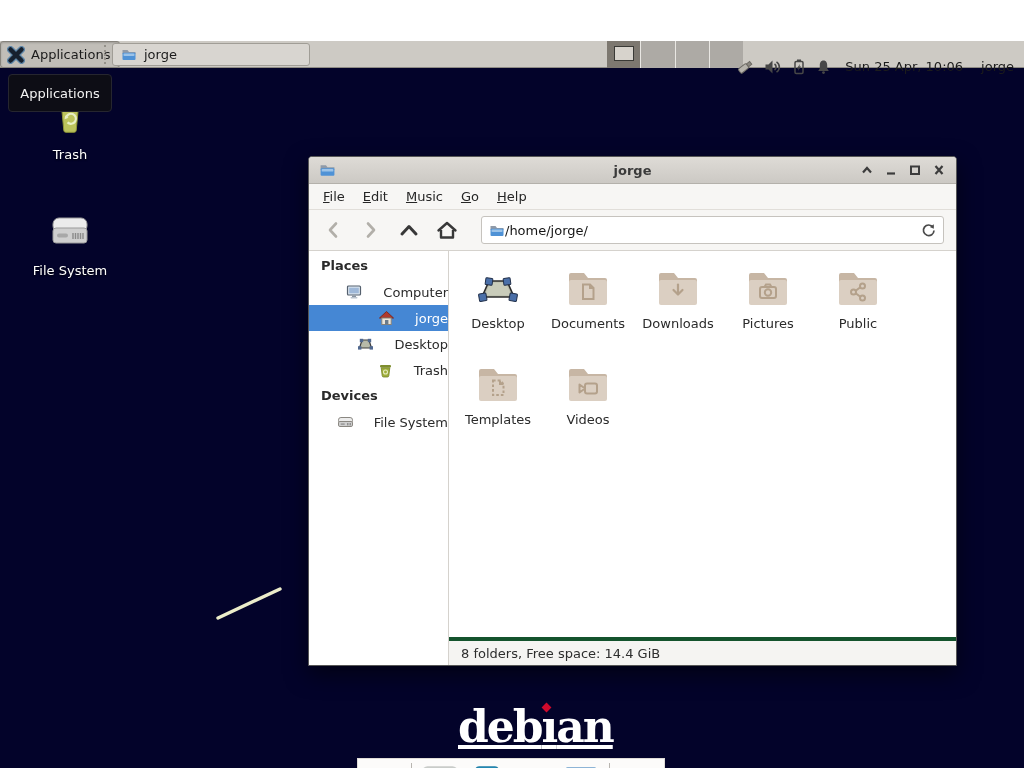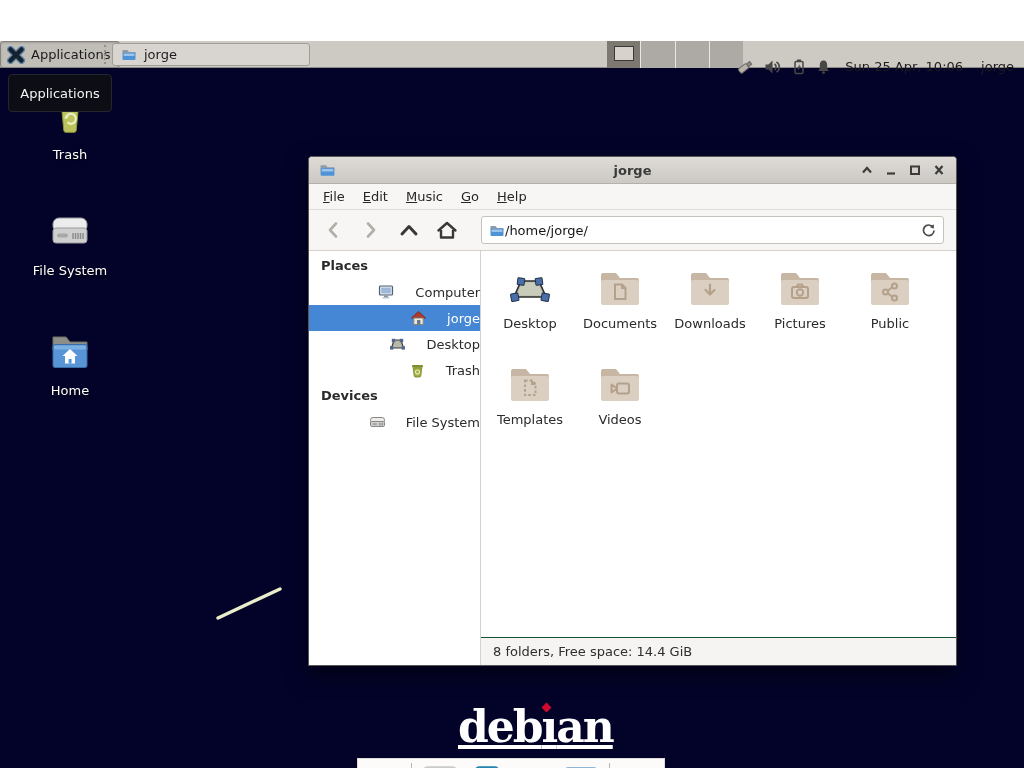--- a/index.html
+++ b/index.html
@@ -39,29 +39,29 @@
   .win-controls { margin-left:auto; display:flex; gap:9px; z-index:2; }
   .win-btn { width:15px; height:15px; display:flex; align-items:center; justify-content:center; cursor:default; }
   .menubar { height:26px; background:#f7f6f4; border-bottom:1px solid #e1ded9; display:flex; align-items:center; padding-left:5px; }
   .menu-item { display:inline-block; padding:12px 9px; color:#262626; }
   .menu-item::first-letter { text-decoration:underline; }
   .toolbar { height:41px; background:#f7f6f4; border-bottom:1px solid #d5d2cd; display:flex; align-items:center; padding:0 12px; gap:14px; }
   .nav-btn { width:24px; height:24px; display:flex; align-items:center; justify-content:center; }
   .pathbar { flex:1; height:28px; margin-left:8px; background:#ffffff; border:1px solid #c6c3be; border-radius:3px; display:flex; align-items:center; padding:0 7px; }
   .pathbar .path-text { flex:1; color:#141414; }
   .win-body { flex:1; display:flex; min-height:0; }
-  .sidebar { width:172px; background:#ffffff; border-right:1px solid #d5d2cd; padding-top:2px; }
+  .sidebar { width:140px; background:#ffffff; border-right:1px solid #d5d2cd; padding-top:2px; }
   .side-header { height:26px; line-height:26px; padding-left:12px; font-weight:bold; color:#2b2b2b; }
   .side-row { height:26px; display:flex; align-items:center; gap:20px; padding-left:26px; color:#2b2b2b; cursor:default;justify-content:flex-end; }
   .side-row.selected { background:#4587d4; color:#ffffff; }
   .main-col { flex:1; display:flex; flex-direction:column; min-width:0; }
   .icon-grid { flex:1; display:flex; flex-wrap:wrap; align-content:flex-start; padding:13px 0 0 4px; }
   .grid-item { width:90px; height:96px; display:flex; flex-direction:column; align-items:center; cursor:default; }
   .grid-item .lbl { margin-top:4px; color:#2b2b2b; }
-  .statusbar { height:28px; background:#f5f4f2; border-top:1px solid #14532d; display:flex; align-items:center; padding-left:12px; color:#2e2e2e; }
+  .statusbar { height:28px; background:#f5f4f2; border-top:4px solid #14532d; display:flex; align-items:center; padding-left:12px; color:#2e2e2e; }
 
   
   .debian-logo { position:absolute; left:458px; top:660px; font-family:"DejaVu Serif","Liberation Serif",serif; font-size:44px; font-weight:600; color:#ffffff; letter-spacing:-2px;text-decoration:underline; }
   .debian-logo .iwrap { position:relative; }
   .debian-dot { position:absolute; left:1px; top:3px; width:7px; height:7px; background:#cf0a2c; transform:rotate(45deg); }
 
   
   .dock { position:absolute; left:357px; top:717px; width:308px; height:51px; background:#fcfbfa; border:1px solid #e0ddd8; display:flex; align-items:center; gap:9px; padding:0 6px; }
   .dock-sep { width:1px; height:42px; background:#b8b5b0; }
   .dock-item { width:38px; height:40px; display:flex; align-items:center; justify-content:center; cursor:default; }
@@ -157,33 +157,20 @@
       <svg width="48" height="48" viewBox="0 0 48 48">
         <rect x="7" y="9" width="34" height="14" rx="6" fill="#ececec" stroke="#9b9b9b" stroke-width="1"></rect>
         <rect x="7" y="19" width="34" height="15" rx="3" fill="#cfcfcf" stroke="#9b9b9b" stroke-width="1"></rect>
         <rect x="11" y="24.5" width="11" height="4" rx="2" fill="#a8a8a8"></rect>
         <path d="M27 24 v6 M29.5 24 v6 M32 24 v6 M34.5 24 v6 M37 24 v6" stroke="#8a8a8a" stroke-width="1.4"></path>
       </svg>
     </span>
     <span class="lbl">File System</span>
   </div>
 
-  <div class="desk-icon di-home">
-    <span>
-      <svg width="48" height="48" viewBox="0 0 48 48">
-        <path d="M7 8 h13 l4 5 h17 v8 H7 z" fill="#8e8e88" stroke="#6e6e68" stroke-width="1"></path>
-        <rect x="7" y="15.5" width="34" height="23" rx="2" fill="#5795d6" stroke="#3a6da8" stroke-width="1"></rect>
-        <rect x="8" y="16.5" width="32" height="4" rx="1.5" fill="#7cb0e4"></rect>
-        <polygon points="16.5,27 24,20 31.5,27" fill="#ffffff"></polygon>
-        <rect x="19" y="27" width="10" height="7.5" fill="#ffffff"></rect>
-        <rect x="22.6" y="30" width="3" height="4.5" fill="#5795d6"></rect>
-      </svg>
-    </span>
-    <span class="lbl">Home</span>
-  </div>
 
   <div class="stray-line">
     <svg width="72" height="40" viewBox="0 0 72 40">
       <line x1="5" y1="35" x2="67" y2="6" stroke="#ecedcb" stroke-width="3.4" stroke-linecap="round"></line>
     </svg>
   </div>
 
   <div class="window">
     <div class="titlebar">
       <span>

